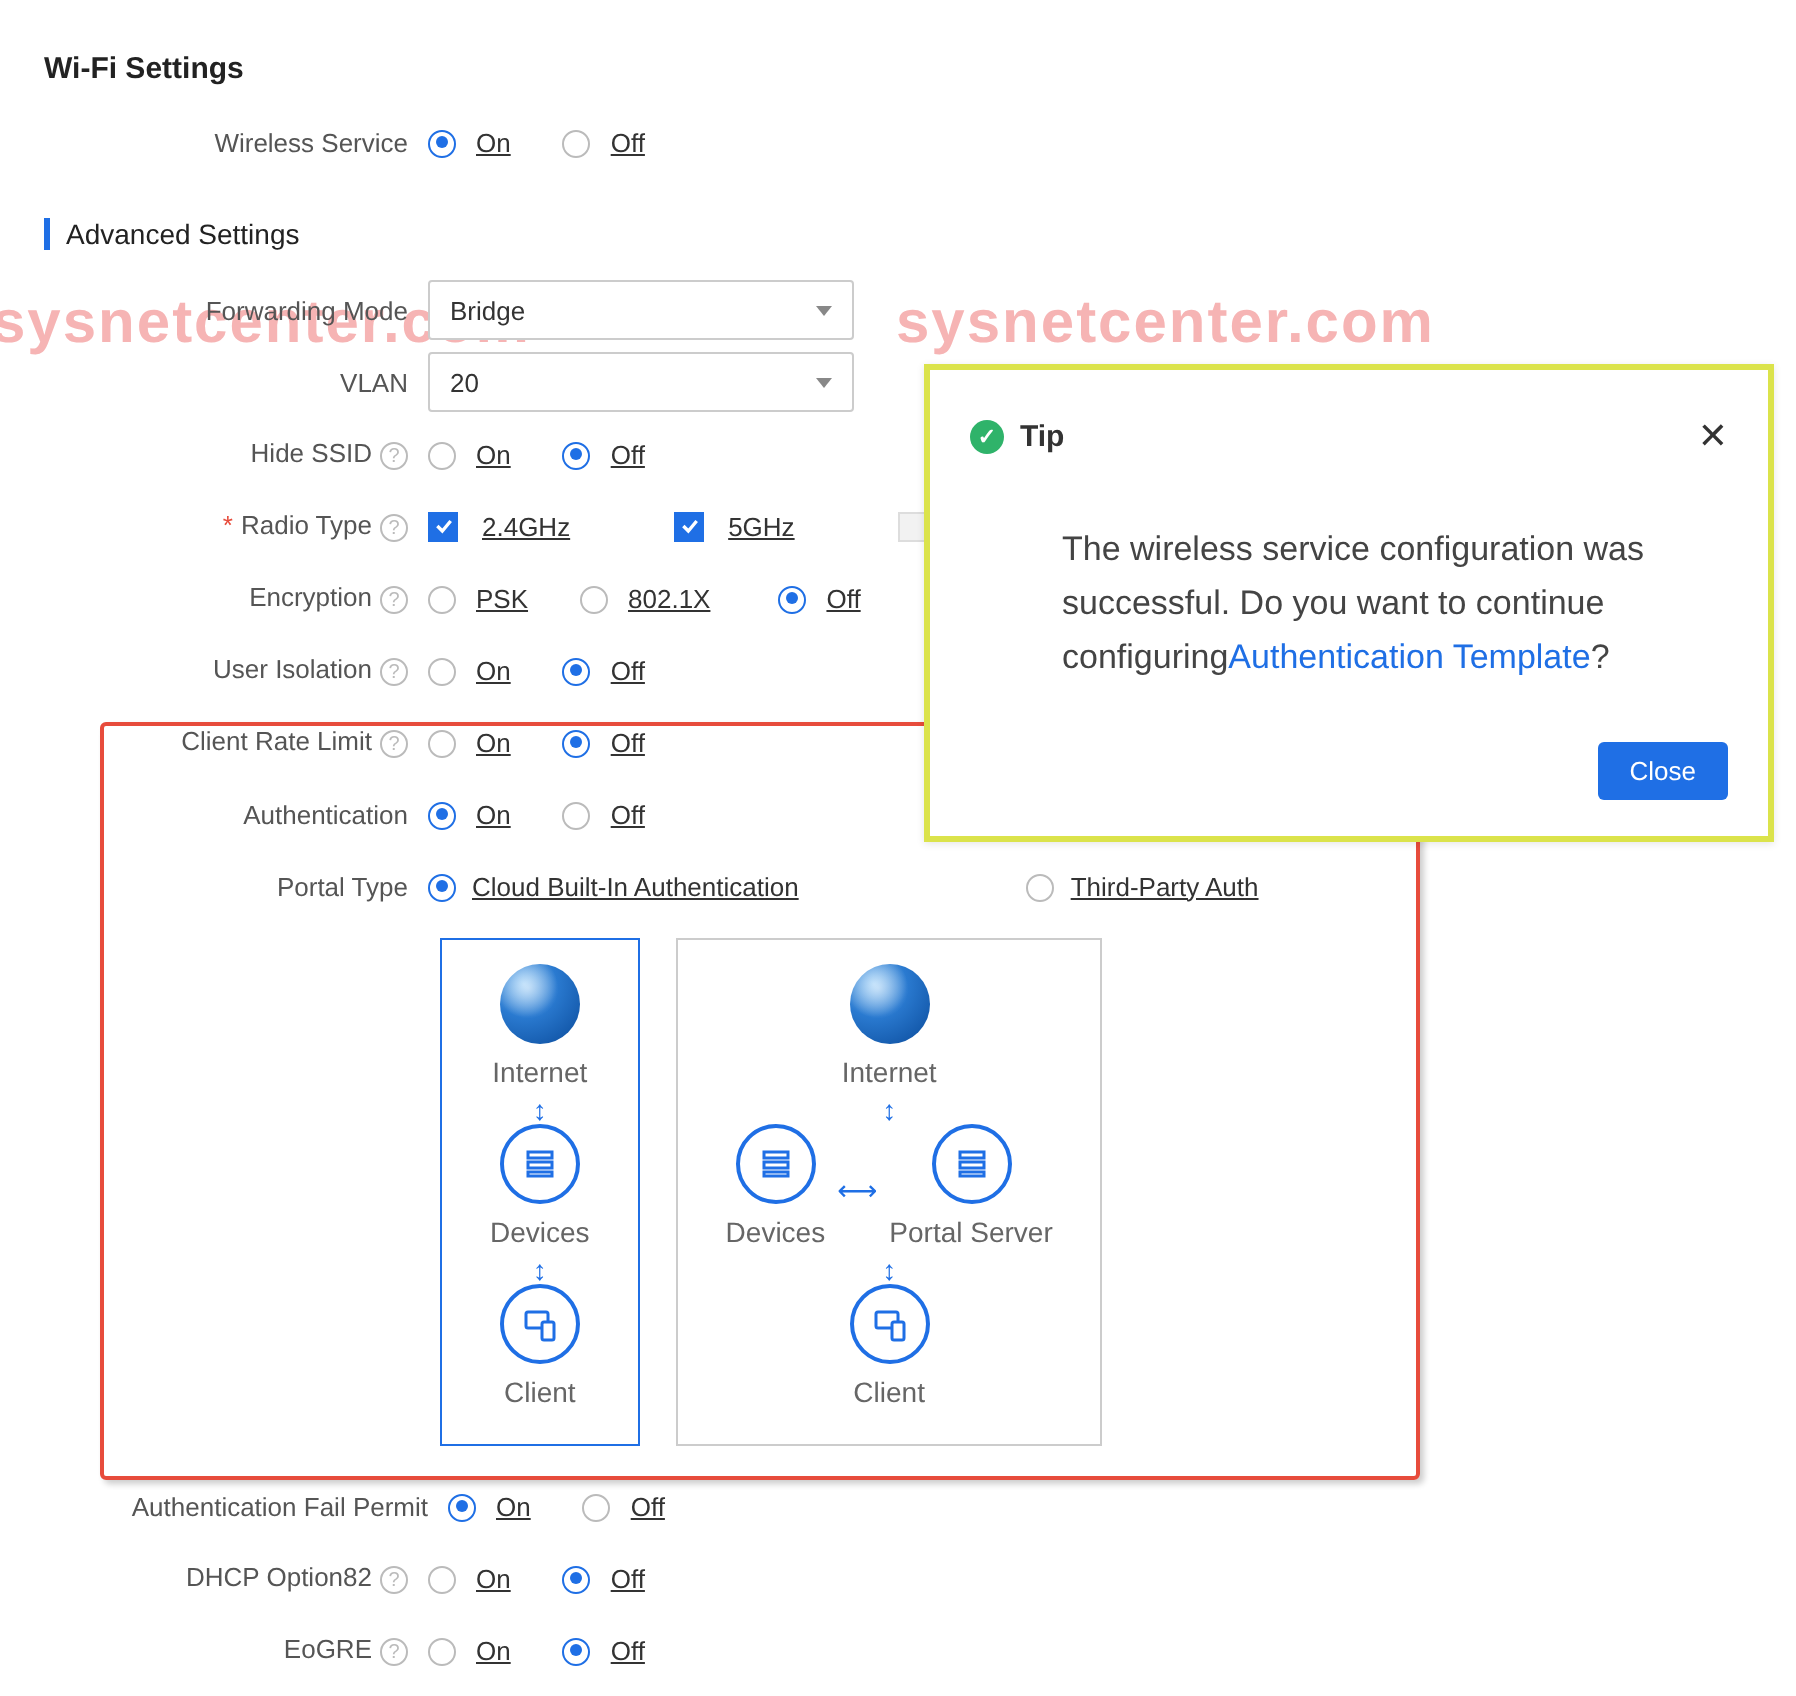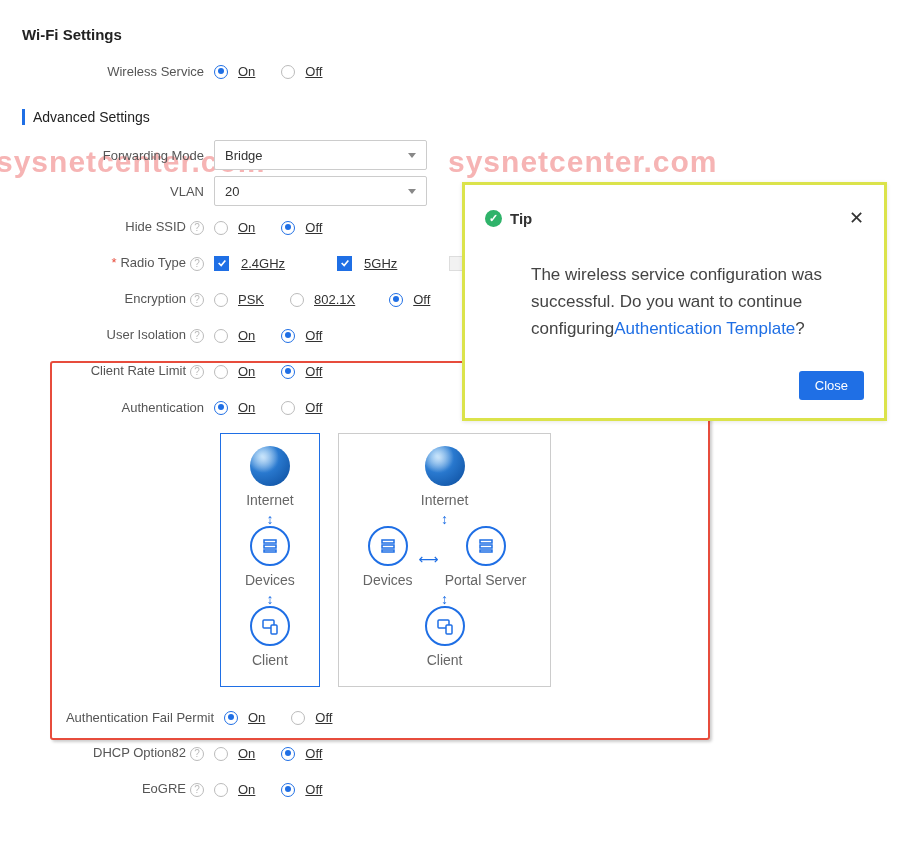--- a/index.html
+++ b/index.html
@@ -294,20 +294,29 @@
   <div class="row">
     <span class="lbl">Authentication</span>
     <div class="radio-group">
       <span class="radio sel"></span>
         <span class="rlabel">On</span>
       <span class="radio"></span>
         <span class="rlabel">Off</span>
     </div>
   </div>
 
+  <div class="row">
+    <span class="lbl">Portal Type</span>
+    <div class="radio-group" style="gap:4px;">
+      <span class="radio sel"></span>
+        <span class="rlabel" style="margin-right:110px;">Cloud Built-In Authentication</span>
+      <span class="radio"></span>
+        <span class="rlabel">Third-Party Auth</span>
+    </div>
+  </div>
 
   <div class="diag-row">
     <div class="diag-card sel">
       <div class="globe"></div>
       <div class="dlabel">Internet</div>
       <div class="v-arrow">↕</div>
       <div class="circ-icon">
           <svg width="18" height="18" viewBox="0 0 18 18">
             <rect x="3" y="3" width="12" height="3" fill="none" stroke="#1f6fe5" stroke-width="1.5"></rect>
             <rect x="3" y="8" width="12" height="3" fill="none" stroke="#1f6fe5" stroke-width="1.5"></rect>

